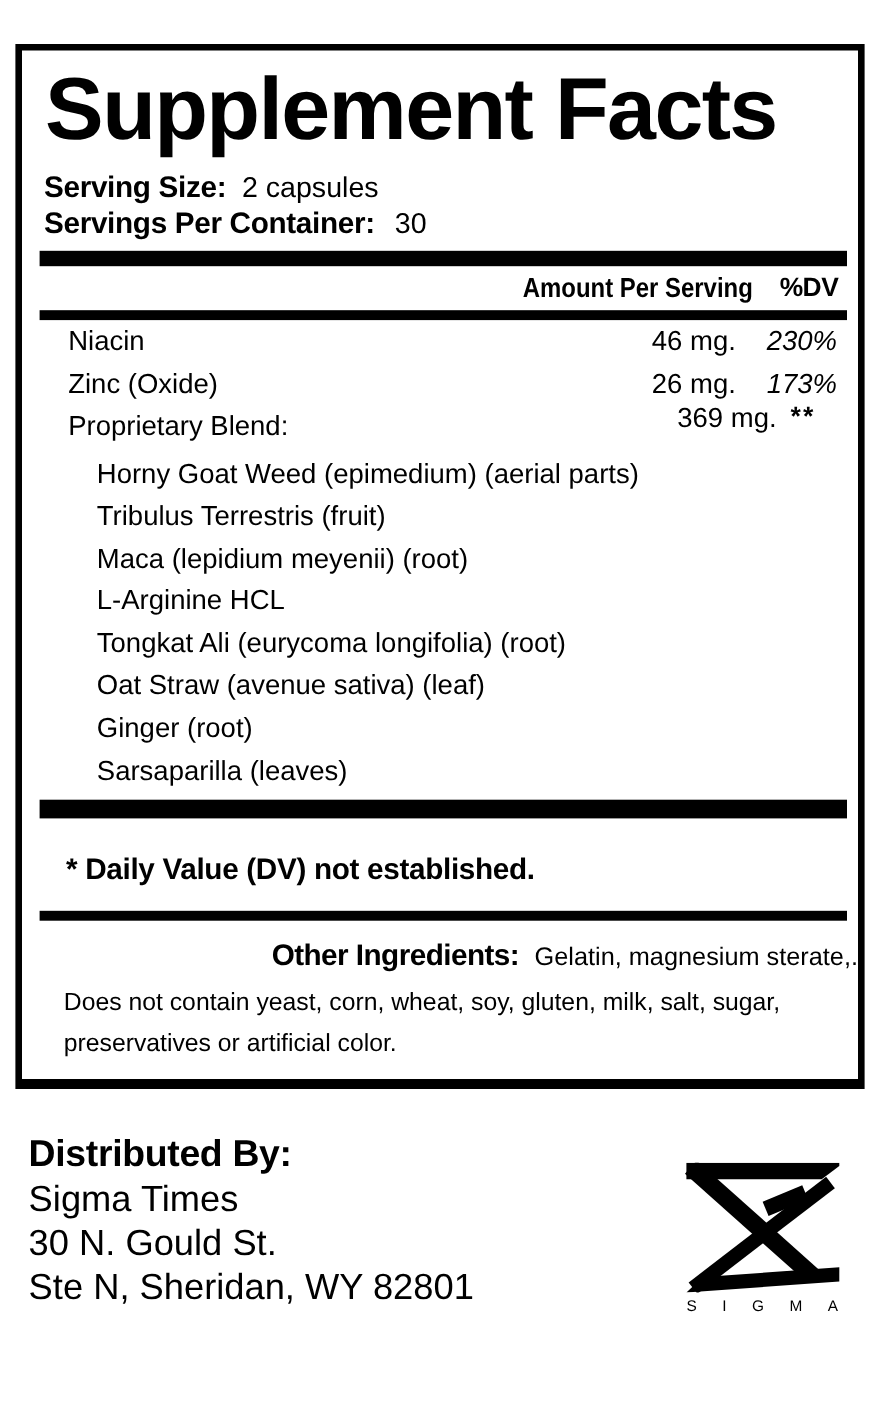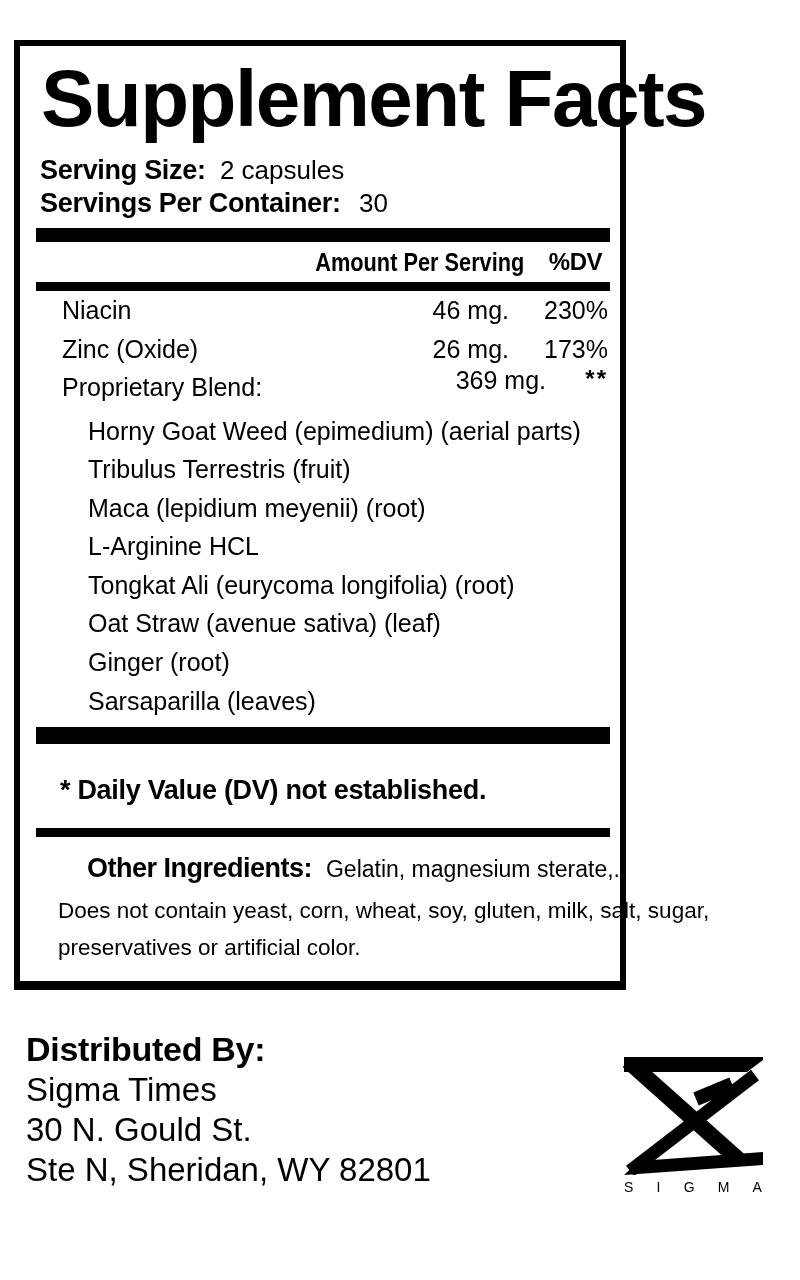--- a/index.html
+++ b/index.html
@@ -10,21 +10,21 @@
     color:#000;
     position:relative;
     overflow:hidden;
   }
   .canvas{position:absolute;inset:0;}
 
   
   .facts-box{
     position:absolute;
     left:14px; top:40px;
-    width:612px; height:950px;
+    width:772px; height:950px;
     box-sizing:border-box;
     border:6px solid #000;
     border-bottom-width:9px;
     background:#fff;
   }
   .title{
     margin:8px 0 0 21px;
     font-size:80px;
     font-weight:bold;
     letter-spacing:-1.5px;
@@ -63,21 +63,21 @@
   .n-row{
     display:flex; align-items:baseline;
     height:38.5px;
     padding:0 12px 0 42px;
     font-size:25px;
     gap:21px;
   }
   .n-name{flex:1; white-space:nowrap;}
   .n-amt{text-align:right; white-space:nowrap;}
   .n-amt.blend-amt{margin-right:-37px; position:relative; top:-7px;}
-  .n-dv{width:78px; text-align:right; white-space:nowrap;}
+  .n-dv{width:78px; text-align:center; white-space:nowrap;font-style:italic;}
   .sup{position:relative; top:-9px; letter-spacing:2px; font-weight:bold; font-size:24px;}
 
   ul.blend{
     list-style:none; margin:0; padding:0 0 0 68px;
   }
   ul.blend li{
     font-size:25px; line-height:38.6px; white-space:nowrap;
   }
 
   .dv-note{

